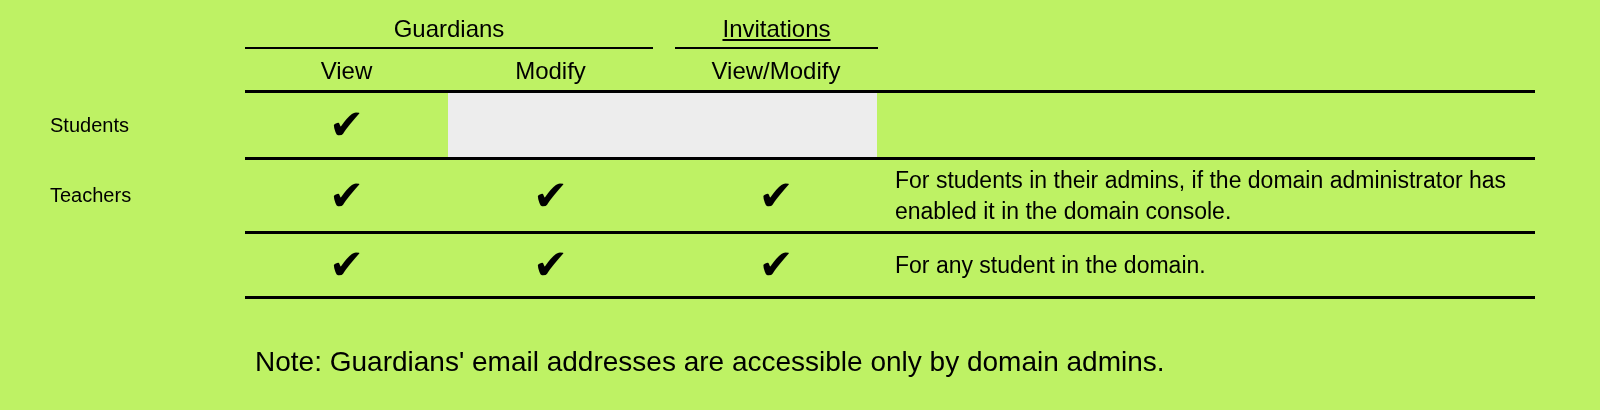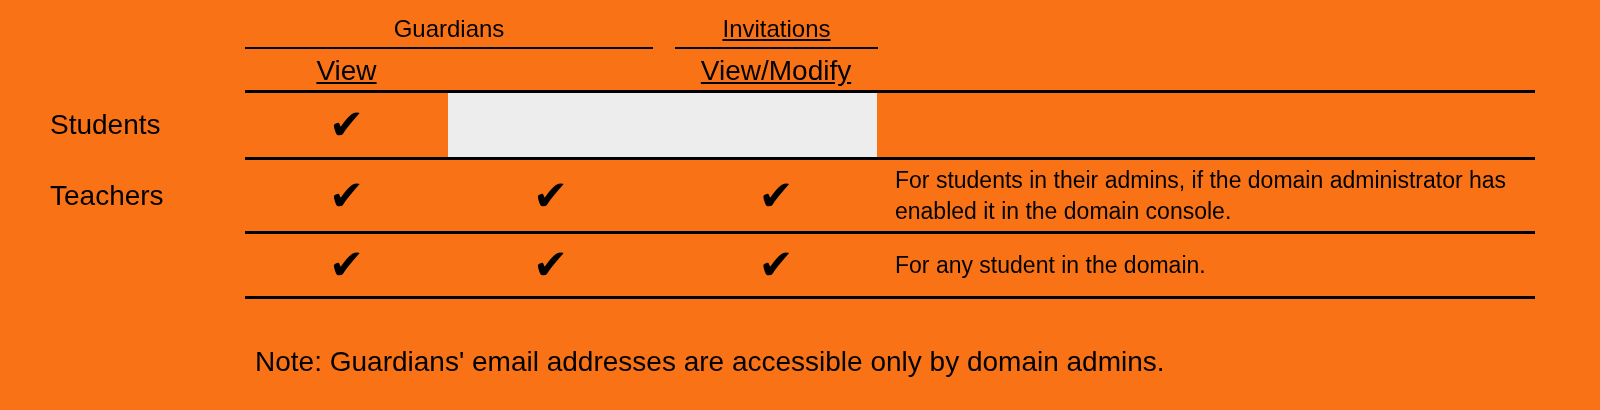--- a/index.html
+++ b/index.html
@@ -6,21 +6,21 @@
     margin: 0;
     padding: 0;
     background: #ffffff;
     font-family: "Liberation Sans", sans-serif;
     color: #000000;
   }
   .page {
     position: relative;
     width: 1600px;
     height: 410px;
-    background: #f97316;
+    background: #bef264;
     overflow: hidden;
   }
   .abs { position: absolute; }
   .cell {
     position: absolute;
     display: flex;
     align-items: center;
     justify-content: center;
     text-align: center;
   }
@@ -39,22 +39,21 @@
   .underline {
     top: 47px;
     height: 2px;
     background: #000000;
   }
   .ul-guardians { left: 245px; width: 408px; }
   .ul-invitations { left: 675px; width: 203px; }
   .subheader {
     top: 57px;
     height: 28px;
-    font-size: 28px;
-    text-decoration: underline;
+    font-size: 24px;
   }
   
   .col-label { left: 50px; width: 190px; }
   .col-view { left: 245px; width: 203px; }
   .col-modify { left: 448px; width: 205px; }
   .col-invit { left: 675px; width: 202px; }
   .col-note { left: 895px; width: 650px; }
   
   .rule {
     left: 245px;
@@ -63,21 +62,21 @@
     background: #000000;
   }
   .rule-1 { top: 90px; }
   .rule-2 { top: 157px; }
   .rule-3 { top: 231px; }
   .rule-4 { top: 296px; }
   
   .r0 { top: 93px; height: 64px; }
   .r1 { top: 160px; height: 71px; }
   .r2 { top: 234px; height: 62px; }
-  .row-label { font-size: 28px; }
+  .row-label { font-size: 20px; }
   .note-text { font-size: 23px; line-height: 31px; }
   .check {
     font-size: 42px;
     line-height: 1;
     color: #000000;
   }
   .shaded-cell {
     left: 448px;
     top: 93px;
     width: 429px;
@@ -95,20 +94,21 @@
 <body>
 
 <div class="page">
 
   <div class="cell colgroup-label cg-guardians">Guardians</div>
   <div class="cell colgroup-label cg-invitations">Invitations</div>
   <div class="abs underline ul-guardians"></div>
   <div class="abs underline ul-invitations"></div>
 
   <div class="cell subheader col-view">View</div>
+  <div class="cell subheader col-modify">Modify</div>
   <div class="cell subheader col-invit">View/Modify</div>
 
   <div class="abs rule rule-1"></div>
   <div class="abs rule rule-2"></div>
   <div class="abs rule rule-3"></div>
   <div class="abs rule rule-4"></div>
 
   <div class="abs shaded-cell"></div>
   <div class="cell r0 col-label left-align row-label">Students</div>
   <div class="cell r0 col-view">

